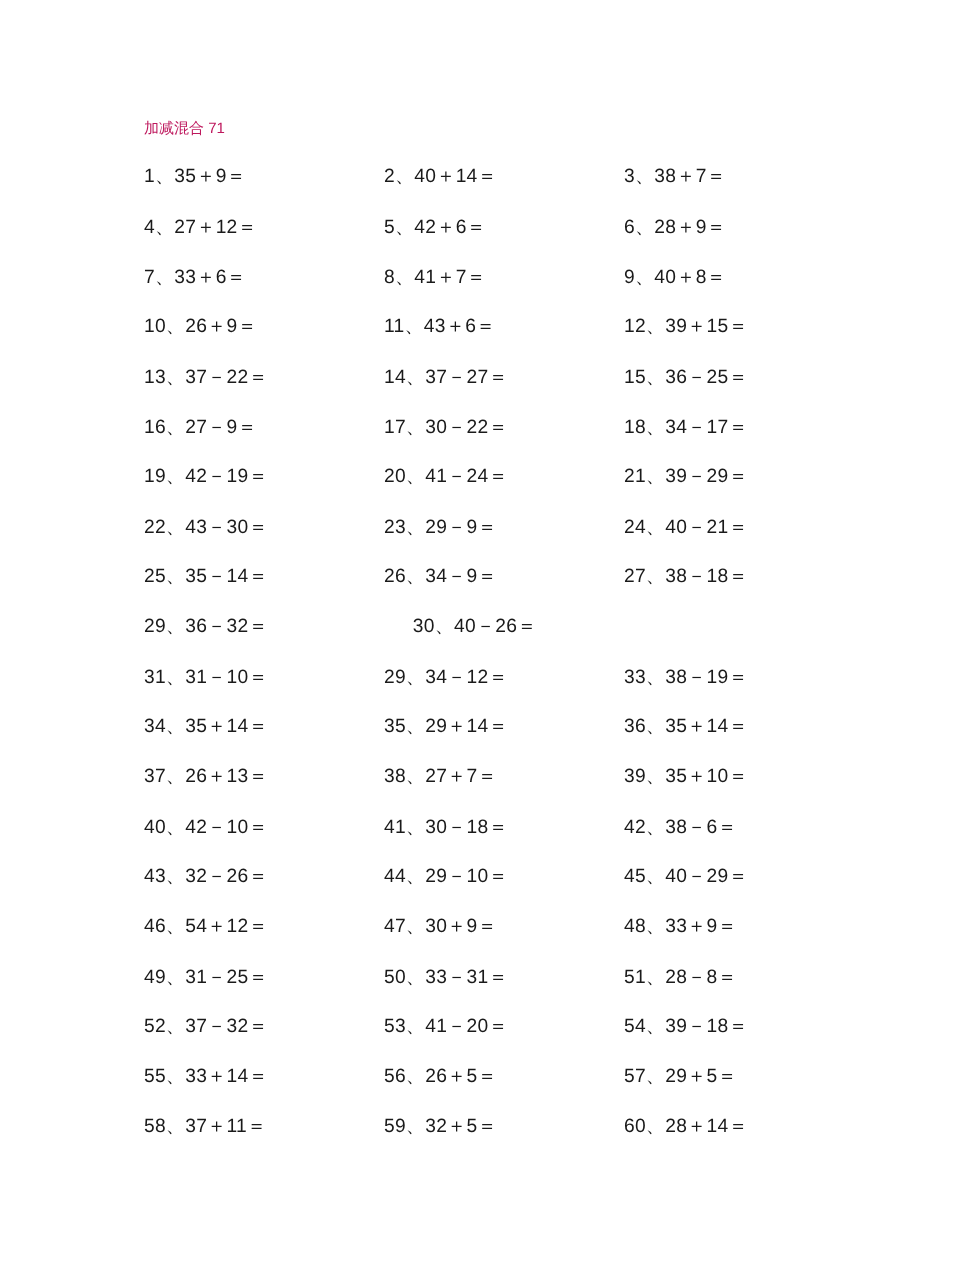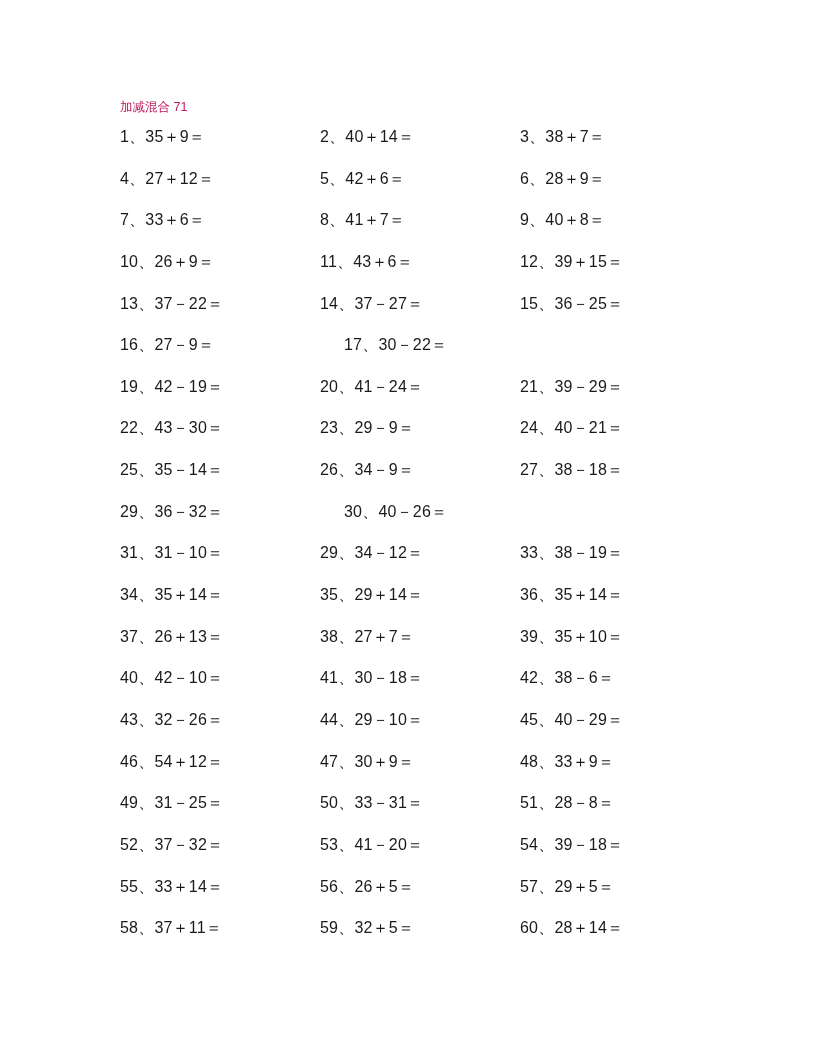--- a/index.html
+++ b/index.html
@@ -1,20 +1,20 @@
 <!DOCTYPE html>
 <html><head>
   <meta charset="utf-8">
   <style>
     html, body { margin: 0; padding: 0; background: #ffffff; }
     body { width: 816px; height: 1056px; position: relative; overflow: hidden;
            font-family: "Liberation Sans", "DejaVu Sans", sans-serif; color: #1a1a1a; }
     .title { position: absolute; left: 120px; top: 99px; font-size: 12.5px; color: #be185d; }
     .grid { position: absolute; left: 120px; top: 127px; width: 600px; }
-    .row { display: flex; height: 41.65px; align-items: flex-start; }
+    .row { display: flex; height: 41.65px; align-items: center; }
     .cell { width: 224px; font-size: 16px; letter-spacing: 0.2px; white-space: nowrap; }
   </style>
 </head>
 <body>
 
 <div class="title">加减混合 71</div>
 
 <div class="grid" id="grid">
     <div class="row">
       <div class="cell">1、35＋9＝</div>
@@ -37,20 +37,21 @@
       <div class="cell">12、39＋15＝</div>
     </div>
     <div class="row">
       <div class="cell">13、37－22＝</div>
       <div class="cell">14、37－27＝</div>
       <div class="cell">15、36－25＝</div>
     </div>
     <div class="row">
       <div class="cell">16、27－9＝</div>
       <div class="cell">17、30－22＝</div>
+      <div class="cell">18、34－17＝</div>
     </div>
     <div class="row">
       <div class="cell">19、42－19＝</div>
       <div class="cell">20、41－24＝</div>
       <div class="cell">21、39－29＝</div>
     </div>
     <div class="row">
       <div class="cell">22、43－30＝</div>
       <div class="cell">23、29－9＝</div>
       <div class="cell">24、40－21＝</div>

